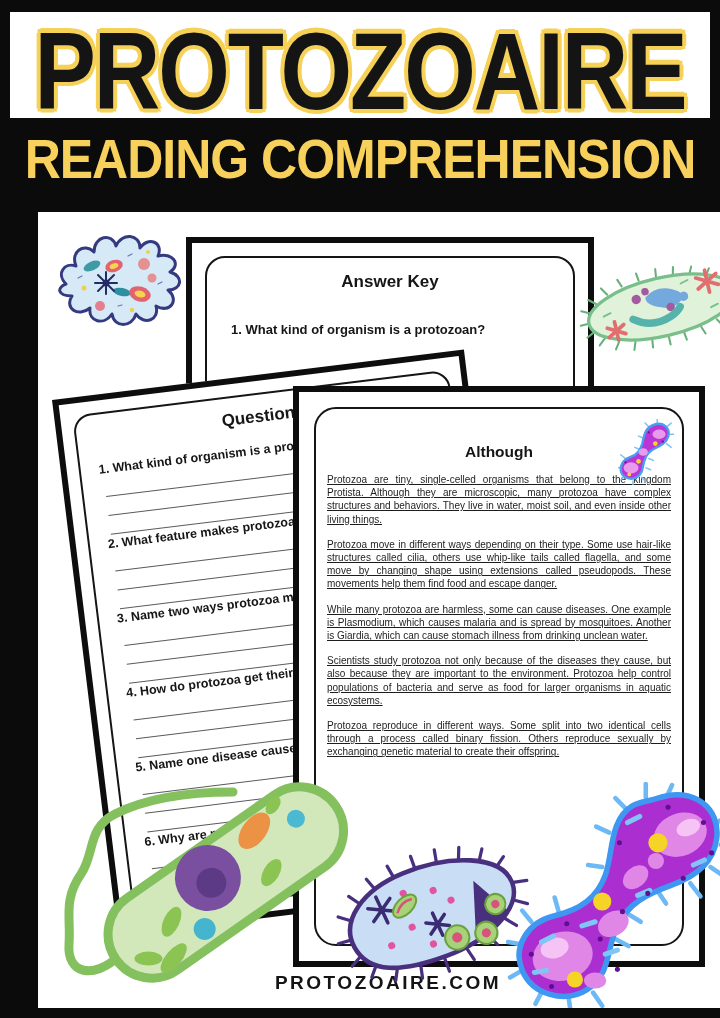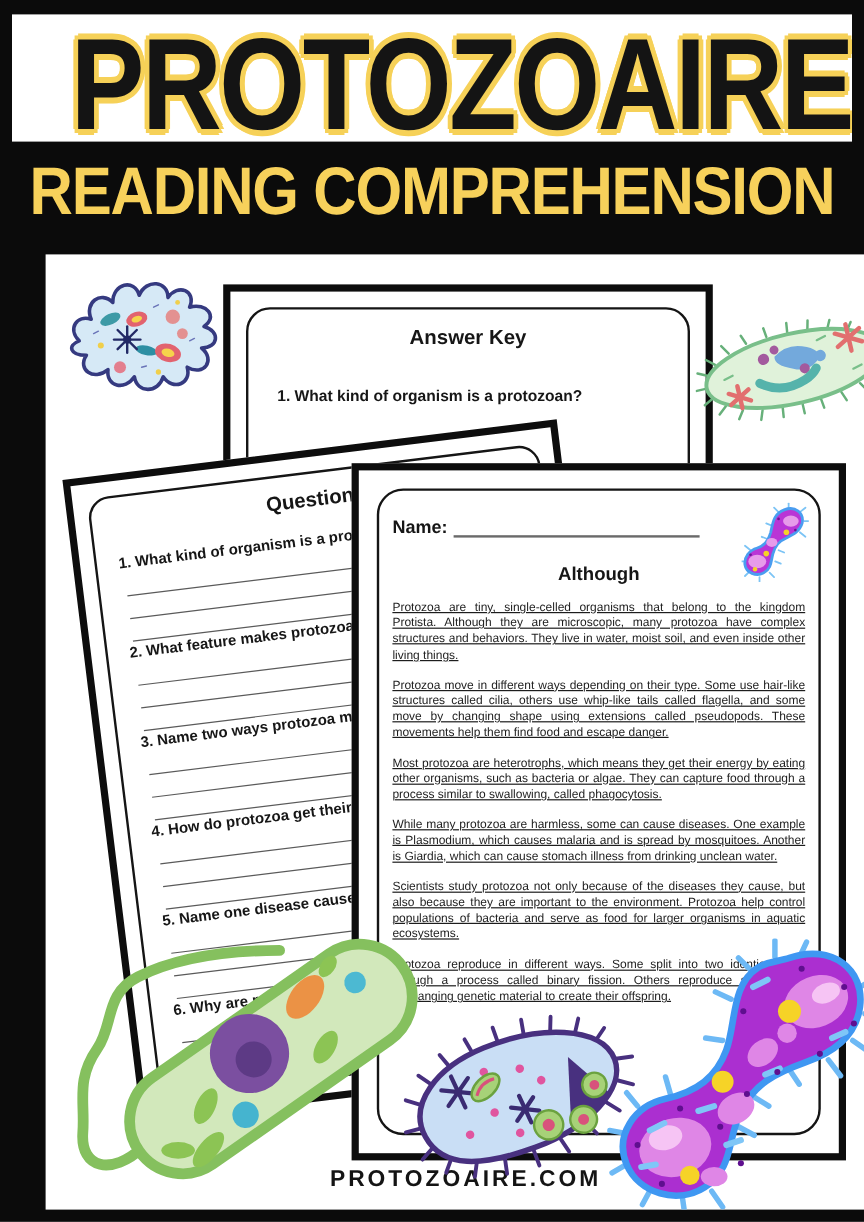--- a/index.html
+++ b/index.html
@@ -1,20 +1,20 @@
 <!DOCTYPE html>
 <html><head>
 <meta charset="utf-8">
 <style>
   html,body{margin:0;padding:0;background:#222;}
   .poster{position:relative;width:720px;height:1018px;background:#0b0b0b;overflow:hidden;
           font-family:"Liberation Sans",sans-serif;}
   
   .title-band{position:absolute;left:10px;top:12px;width:700px;height:118px;background:#ffffff;
-              display:flex;align-items:center;justify-content:flex-end;overflow:hidden;}
+              display:flex;align-items:center;justify-content:center;overflow:hidden;}
   .big-title{font-weight:bold;font-size:92px;letter-spacing:-2px;color:#141414;
              transform:scaleY(1.18);white-space:nowrap;
              text-shadow:-3px -3px 0 #f6d158,3px -3px 0 #f6d158,-3px 3px 0 #f6d158,3px 3px 0 #f6d158,
                          -4px 0 0 #f6d158,4px 0 0 #f6d158,0 -4px 0 #f6d158,0 4px 0 #f6d158;}
   .subtitle-band{position:absolute;left:10px;top:118px;width:700px;height:82px;background:#0b0b0b;
                  display:flex;align-items:center;justify-content:center;overflow:hidden;}
   .subtitle{font-weight:bold;font-size:50px;letter-spacing:-1px;color:#f7d15b;
             transform:scaleY(1.12);white-space:nowrap;}
   
   .canvas{position:absolute;left:10px;top:212px;width:700px;height:796px;background:#ffffff;overflow:hidden;margin-left:28px;}
@@ -197,24 +197,20 @@
             <div class="q-line"></div>
             <div class="q-line"></div>
             <div class="q-line"></div>
           </div>
         </div>
       </div>
     </div>
 
     <div class="page page-passage">
       <div class="page-inner">
-        <div class="name-row">
-          <span class="name-label">Name:</span>
-          <span class="name-underline"></span>
-        </div>
         <svg class="mini-icon" width="56" height="66" viewBox="0 0 60 70">
           <g stroke="#7cc4f5" stroke-width="1.6" stroke-linecap="round">
             <line x1="52" y1="8" x2="57" y2="4"></line>
               <line x1="56" y1="16" x2="60" y2="16"></line>
             <line x1="52" y1="26" x2="57" y2="30"></line>
               <line x1="42" y1="4" x2="42" y2="0"></line>
             <line x1="33" y1="8" x2="29" y2="4"></line>
               <line x1="27" y1="20" x2="22" y2="18"></line>
             <line x1="23" y1="32" x2="18" y2="30"></line>
               <line x1="8" y1="42" x2="3" y2="38"></line>
@@ -235,21 +231,20 @@
             <circle cx="22" cy="45" r="2.5" fill="#f6d327"></circle>
           <circle cx="12" cy="59" r="2" fill="#f6d327"></circle>
           <circle cx="48" cy="24" r="1.2" fill="#6a1591"></circle>
             <circle cx="33" cy="14" r="1.2" fill="#6a1591"></circle>
           <circle cx="8" cy="46" r="1.2" fill="#6a1591"></circle>
         </svg>
         <div class="page-title passage-title">Although</div>
         <div class="passage-body">
           <p>Protozoa are tiny, single-celled organisms that belong to the kingdom Protista. Although they are microscopic, many protozoa have complex structures and behaviors. They live in water, moist soil, and even inside other living things.</p>
           <p>Protozoa move in different ways depending on their type. Some use hair-like structures called cilia, others use whip-like tails called flagella, and some move by changing shape using extensions called pseudopods. These movements help them find food and escape danger.</p>
-          <p>Most protozoa are heterotrophs, which means they get their energy by eating other organisms, such as bacteria or algae. They can capture food through a process similar to swallowing, called phagocytosis.</p>
           <p>While many protozoa are harmless, some can cause diseases. One example is Plasmodium, which causes malaria and is spread by mosquitoes. Another is Giardia, which can cause stomach illness from drinking unclean water.</p>
           <p>Scientists study protozoa not only because of the diseases they cause, but also because they are important to the environment. Protozoa help control populations of bacteria and serve as food for larger organisms in aquatic ecosystems.</p>
           <p>Protozoa reproduce in different ways. Some split into two identical cells through a process called binary fission. Others reproduce sexually by exchanging genetic material to create their offspring.</p>
         </div>
       </div>
     </div>
 
     <div class="footer-text">PROTOZOAIRE.COM</div>
 
     <svg class="deco" style="left:25px;top:540px" width="310" height="258" viewBox="0 0 310 258">

